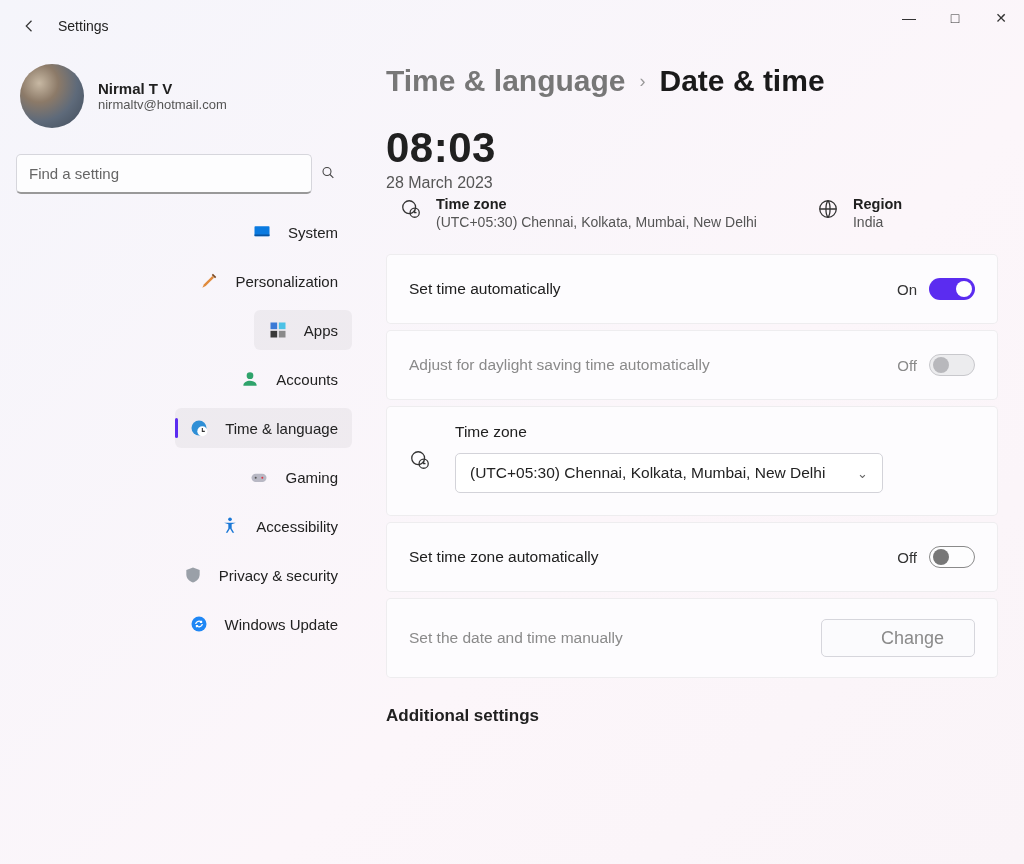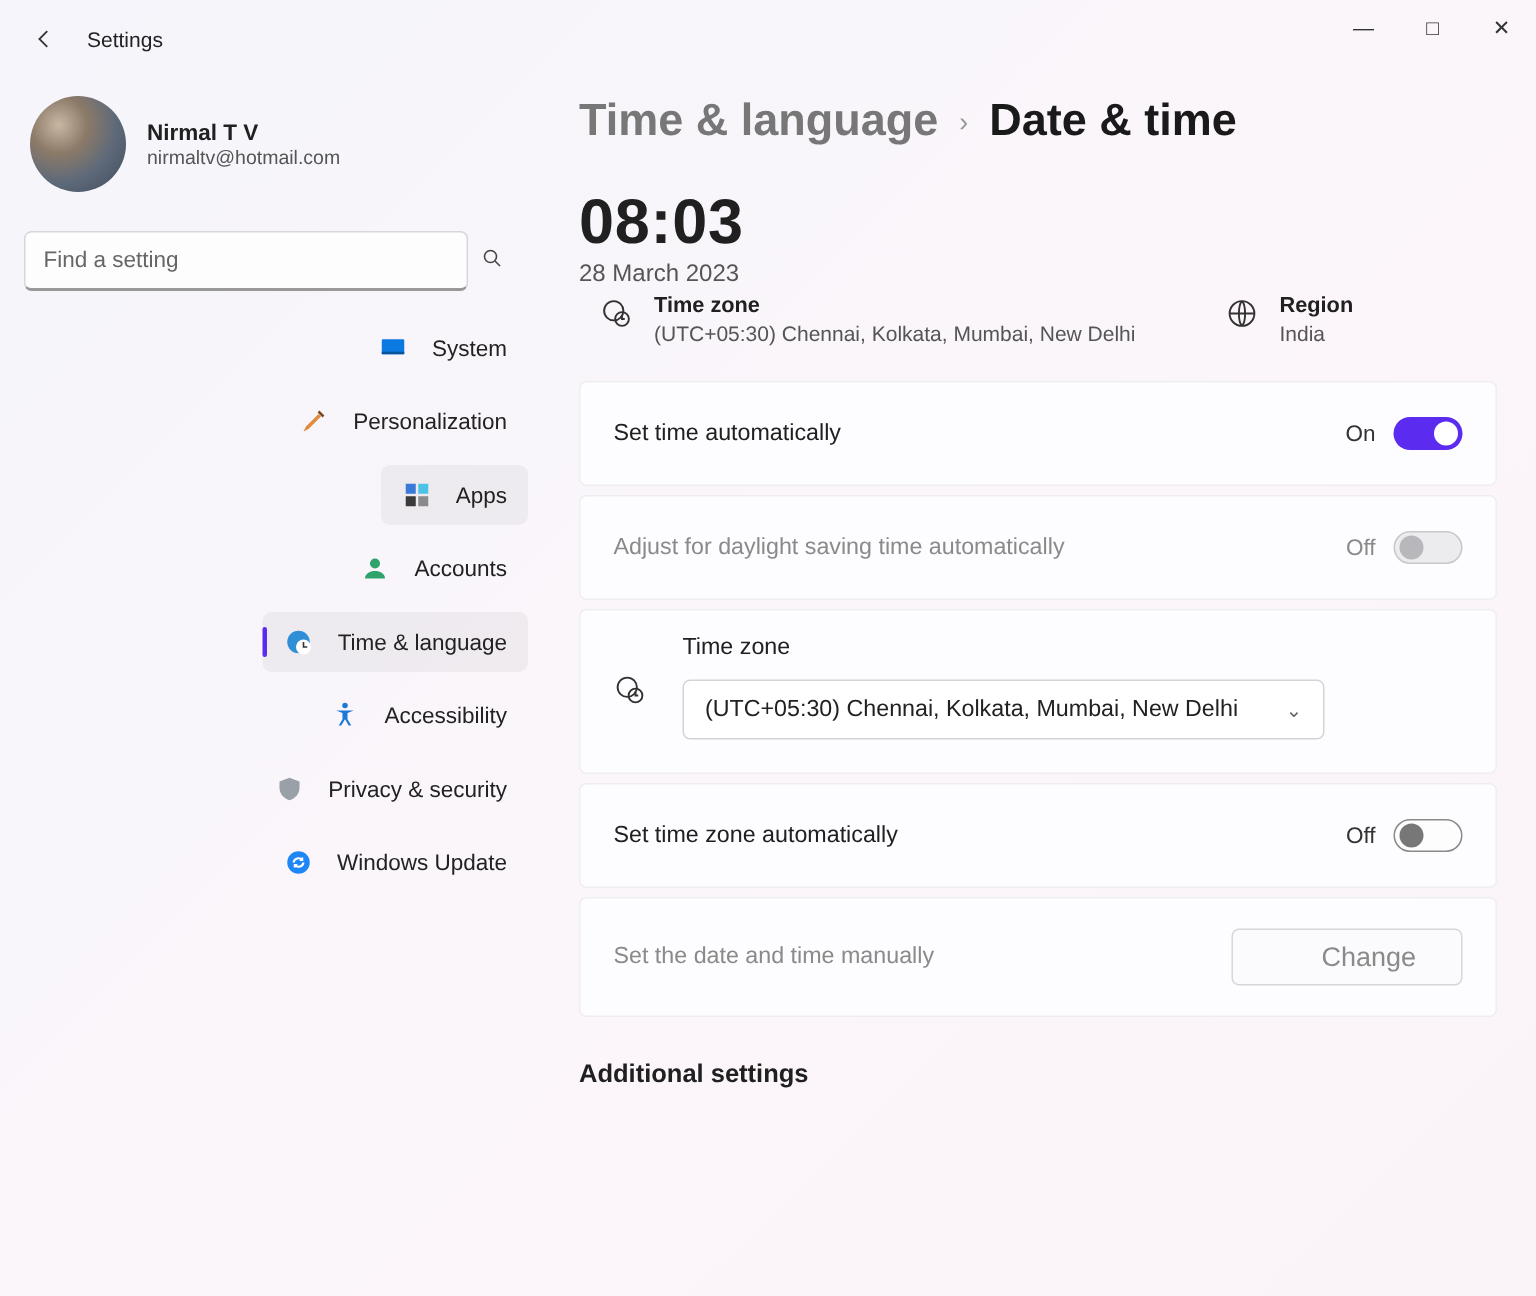--- a/index.html
+++ b/index.html
@@ -266,20 +266,30 @@
         <svg viewBox="0 0 24 24">
             <circle cx="12" cy="12" r="9" fill="#2f8fd6"></circle>
             <circle cx="16" cy="16" r="6" fill="#fff"></circle>
             <path d="M16 12v4h3" stroke="#333" stroke-width="1.3" fill="none"></path>
           </svg>
       </span>
       <span>Time &amp; language</span>
     </div>
     <div class="nav-item">
       <span class="nav-icon">
+        <svg viewBox="0 0 24 24">
+            <rect x="3" y="8" width="18" height="10" rx="5" fill="#b8b8c4"></rect>
+            <circle cx="8" cy="13" r="1.2" fill="#555"></circle>
+            <circle cx="16" cy="13" r="1.2" fill="#d34"></circle>
+          </svg>
+      </span>
+      <span>Gaming</span>
+    </div>
+    <div class="nav-item">
+      <span class="nav-icon">
         <svg viewBox="0 0 24 24" fill="#1a78d6">
             <circle cx="12" cy="4" r="2.2"></circle>
             <path d="M5 8h14l-5 2v5l3 5h-2l-3-5-3 5H7l3-5v-5L5 8z"></path>
           </svg>
       </span>
       <span>Accessibility</span>
     </div>
     <div class="nav-item">
       <span class="nav-icon">
         <svg viewBox="0 0 24 24">

